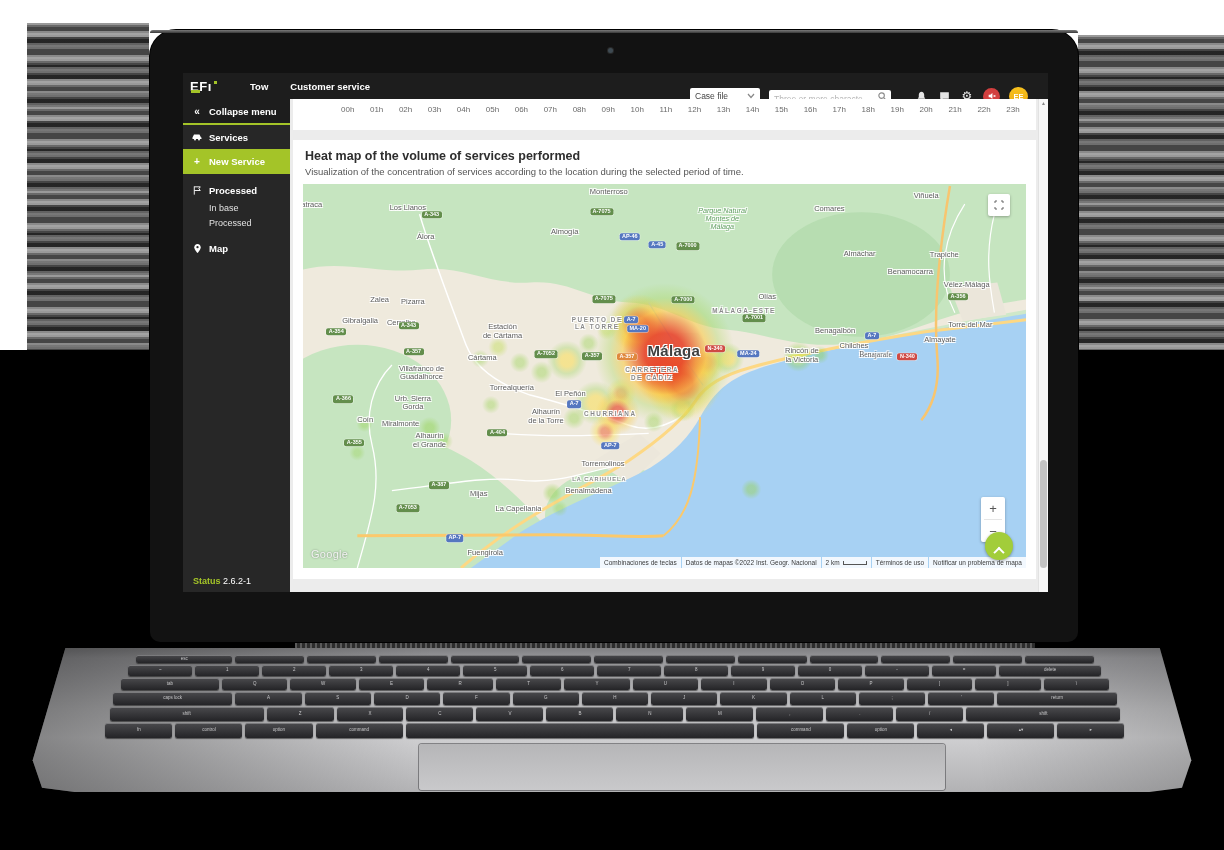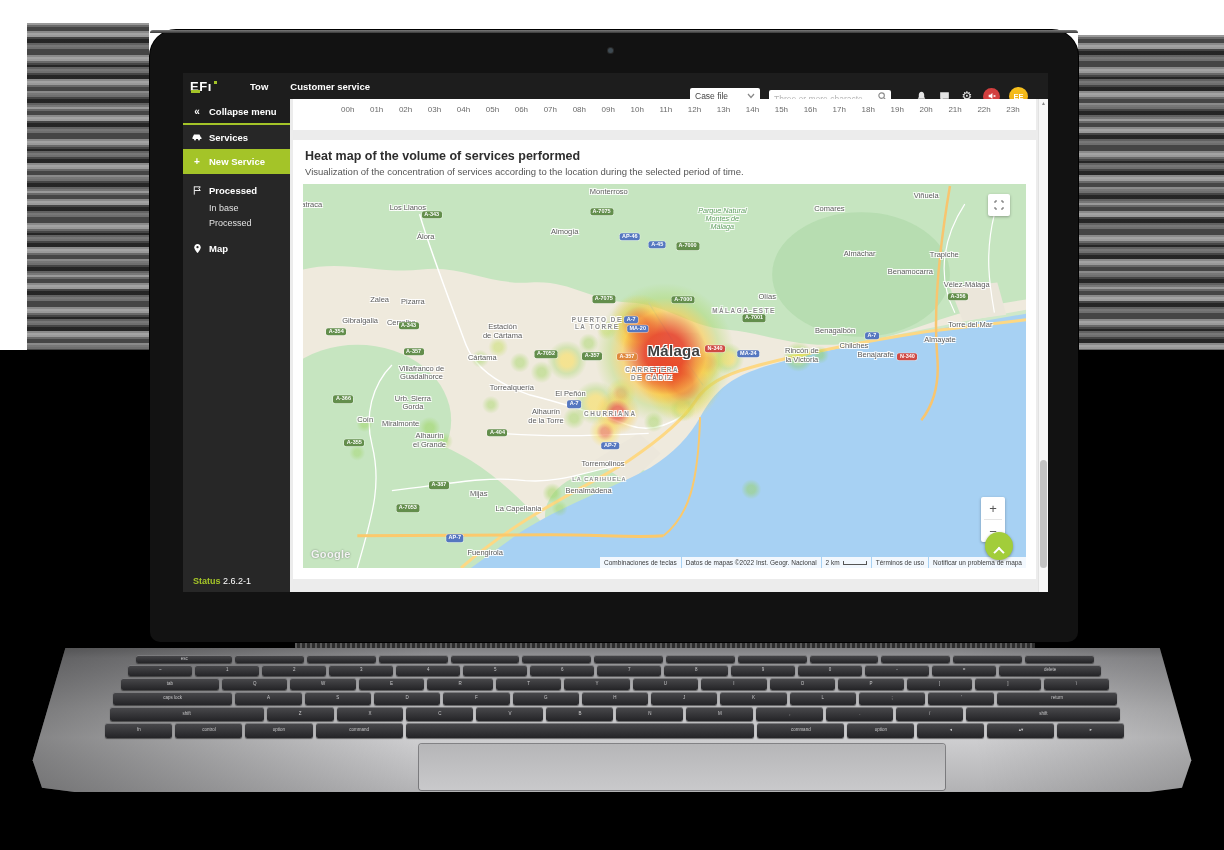--- a/index.html
+++ b/index.html
@@ -136,21 +136,21 @@
   .fsbtn{position:absolute;right:16px;top:10px;width:22px;height:22px;background:#fff;border:0;border-radius:2px;
     box-shadow:0 1px 3px rgba(0,0,0,.3);display:flex;align-items:center;justify-content:center;cursor:pointer;}
   .zoomctl{position:absolute;right:21px;bottom:26px;width:24px;height:45px;background:#fff;border-radius:2px;
     box-shadow:0 1px 3px rgba(0,0,0,.3);display:flex;flex-direction:column;}
   .zoomctl .zb{flex:1;border:0;background:none;font-size:13px;color:#565656;cursor:pointer;line-height:1;padding:0;}
   .zoomctl .zdiv{height:1px;background:#e6e6e6;margin:0 3px;}
   .scrolltop{position:absolute;right:13px;bottom:8px;width:28px;height:28px;border-radius:50%;border:0;
     background:#a2cd3a;box-shadow:0 1px 3px rgba(0,0,0,.35);cursor:pointer;z-index:6;}
   .scrolltop i{display:block;width:8px;height:8px;border-top:2px solid #fff;border-left:2px solid #fff;
     transform:rotate(45deg) translate(1px,1px);margin:10px auto 0;}
-  .gmlogo{position:absolute;left:8px;bottom:8px;color:#f4f4f4;font-size:11px;font-weight:700;letter-spacing:.3px;
+  .gmlogo{position:absolute;left:8px;bottom:8px;color:#f4f4f4;font-size:11px;font-weight:400;letter-spacing:.3px;
     text-shadow:0 0 2px rgba(0,0,0,.45);cursor:pointer;}
   .attrib{position:absolute;right:0;bottom:0;display:flex;font-size:6.5px;color:#3a3a3a;z-index:5;}
   .attrib .ai{background:rgba(255,255,255,.85);padding:2px 4px;margin-left:1px;white-space:nowrap;display:flex;align-items:center;}
   .scalebar{display:inline-block;width:24px;height:4px;border:1px solid #555;border-top:none;margin-left:3px;}
 </style>
 </head>
 <body>
 
 <div class="stage">
   <div class="stripes left"></div>
@@ -367,21 +367,21 @@
                   <span class="mlabel town" style="left: 72.8%; top: 6.6%;">Comares</span>
                   <span class="mlabel town" style="left: 86.2%; top: 3%;">Viñuela</span>
                   <span class="mlabel town" style="left: 77%; top: 18.2%;">Almáchar</span>
                   <span class="mlabel town" style="left: 88.7%; top: 18.6%;">Trapiche</span>
                   <span class="mlabel town" style="left: 84%; top: 23%;">Benamocarra</span>
                   <span class="mlabel town" style="left: 91.8%; top: 26.2%;">Vélez-Málaga</span>
                   <span class="mlabel town" style="left: 92.3%; top: 36.8%;">Torre del Mar</span>
                   <span class="mlabel town" style="left: 88.1%; top: 40.5%;">Almayate</span>
                   <span class="mlabel town" style="left: 73.6%; top: 38.4%;">Benagalbón</span>
                   <span class="mlabel town" style="left: 76.2%; top: 42.3%;">Chilches</span>
-                  <span class="mlabel town" style="left: 79.2%; top: 44.5%;">Benajarafe</span>
+                  <span class="mlabel town" style="left: 79.2%; top: 44.5%; font-family: Liberation Serif, serif;">Benajarafe</span>
                   <span class="mlabel town" style="left: 69%; top: 44.8%;">Rincón de
 la Victoria</span>
                 </div>
               <div>
 
               <span class="rb green" style="left: 17.8%; top: 8%;">A-343</span>
                   <span class="rb green" style="left: 41.3%; top: 7.2%;">A-7075</span>
                   <span class="rb blue" style="left: 45.2%; top: 13.8%;">AP-46</span>
                   <span class="rb blue" style="left: 49%; top: 15.8%;">A-45</span>
                   <span class="rb green" style="left: 53.2%; top: 16.2%;">A-7000</span>

